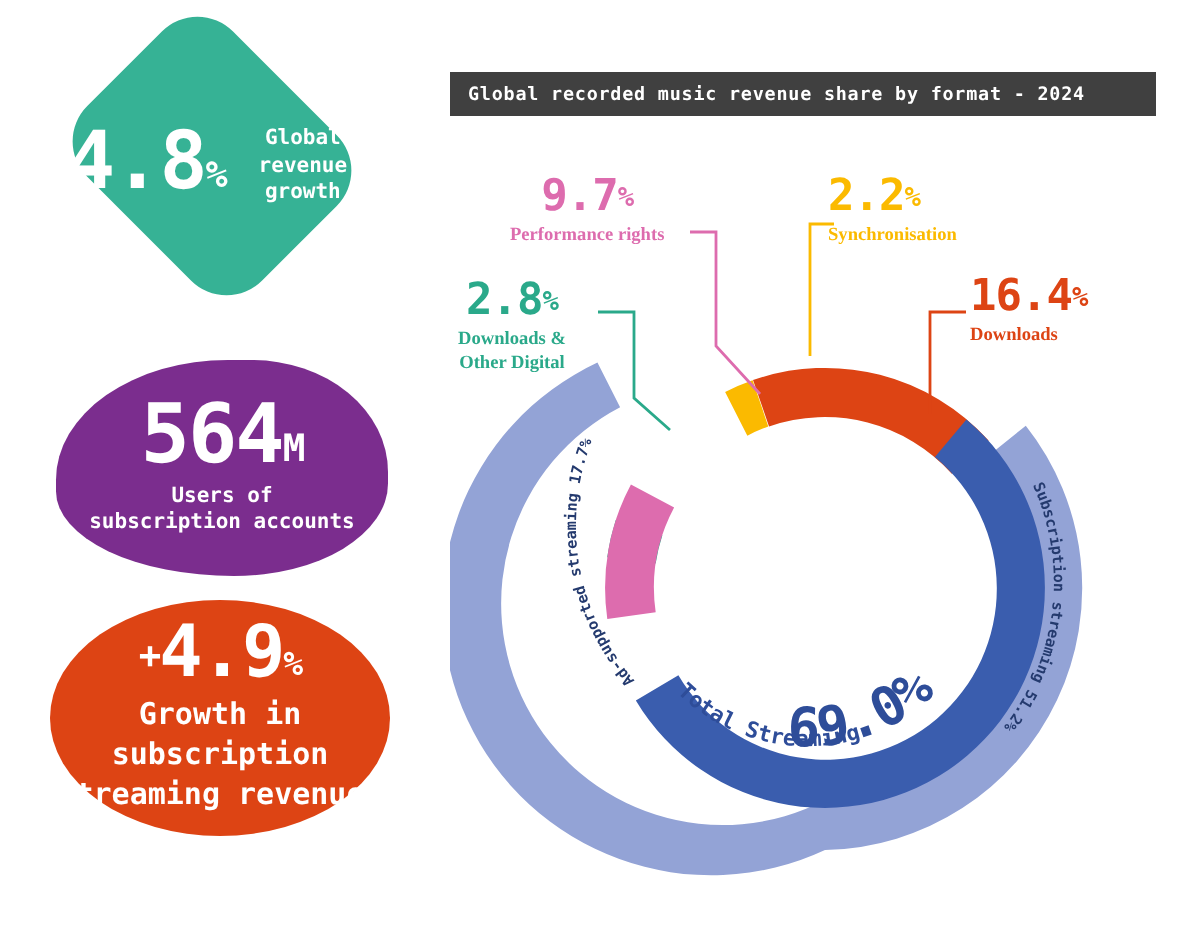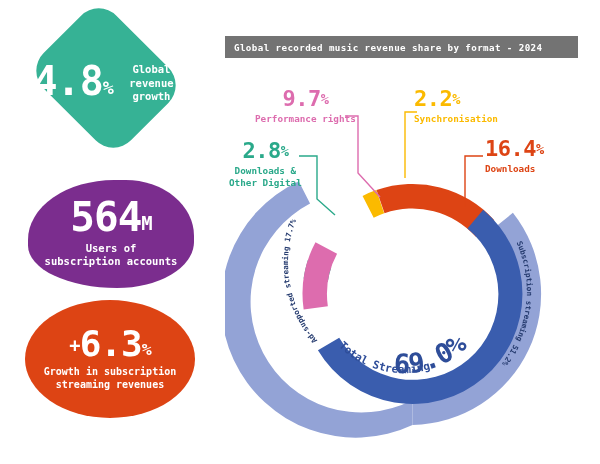--- a/index.html
+++ b/index.html
@@ -27,37 +27,37 @@
       border-radius:58% 46% 52% 60% / 62% 58% 48% 44%;}
   #stat-blob .inner{position:relative;z-index:2;width:100%;height:100%;
       display:flex;flex-direction:column;align-items:center;justify-content:center;box-sizing:border-box;}
   #stat-blob .big{font-size:41px;}
 
   #stat-circle{left:25px;top:300px;width:170px;height:118px;}
   #stat-circle .shape{position:absolute;inset:0;background:#dd4414;border-radius:50%;}
   #stat-circle .inner{position:relative;z-index:2;width:100%;height:100%;
       display:flex;flex-direction:column;align-items:center;justify-content:center;box-sizing:border-box;}
   #stat-circle .big{font-size:36px;}
-  #stat-circle .cap{font-size:10px;}
+  #stat-circle .cap{font-size:15px;}
 
   
   #title-bar{position:absolute;left:225px;top:36px;width:353px;height:22px;
-      background:#737373;display:flex;align-items:center;}
+      background:#404040;display:flex;align-items:center;}
   #title-bar .t{color:#ffffff;font-size:9.2px;font-weight:bold;
       letter-spacing:.4px;padding-left:9px;white-space:nowrap;}
 
   
   #chart{position:absolute;left:225px;top:60px;width:375px;height:404px;}
   #chart svg{display:block;}
 
   
   .callout{position:absolute;white-space:nowrap;}
   .callout .pct{font-size:22px;font-weight:bold;line-height:1;letter-spacing:-.5px;}
   .callout .pct .sg{font-size:.62em;vertical-align:.16em;}
-  .callout .nm{font-size:9.3px;font-weight:bold;line-height:1.25;margin-top:3px;}
+  .callout .nm{font-size:9.3px;font-weight:bold;line-height:1.25;margin-top:3px;font-family:Liberation Serif, serif;}
 
   #cal-perf{left:255px;top:88px;color:#dd6cae;text-align:center;}
   #cal-down{left:229px;top:140px;color:#2aa98a;text-align:center;}
   #cal-sync{left:414px;top:88px;color:#fbba00;text-align:left;}
   #cal-phys{left:485px;top:138px;color:#dd4414;text-align:left;}
 </style>
 </head>
 <body>
 
 <div id="root">
@@ -80,21 +80,21 @@
       <div class="cap">
         <div>Users of</div>
         <div>subscription accounts</div>
       </div>
     </div>
   </div>
 
   <div class="stat" id="stat-circle">
     <div class="shape"></div>
     <div class="inner">
-      <div class="big"><span class="sym">+</span><span>6.3</span><span class="unit">%</span></div>
+      <div class="big"><span class="sym">+</span><span>4.9</span><span class="unit">%</span></div>
       <div class="cap">
         <div>Growth in subscription</div>
         <div>streaming revenues</div>
       </div>
     </div>
   </div>
 
   <div id="title-bar">
     <div class="t">Global recorded music revenue share by format - 2024</div>
   </div>

